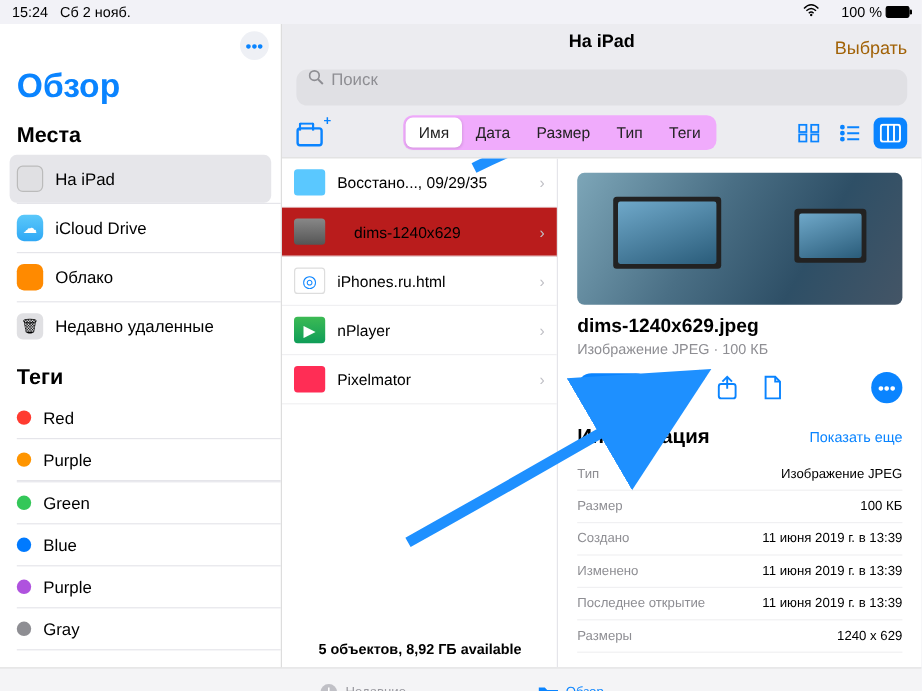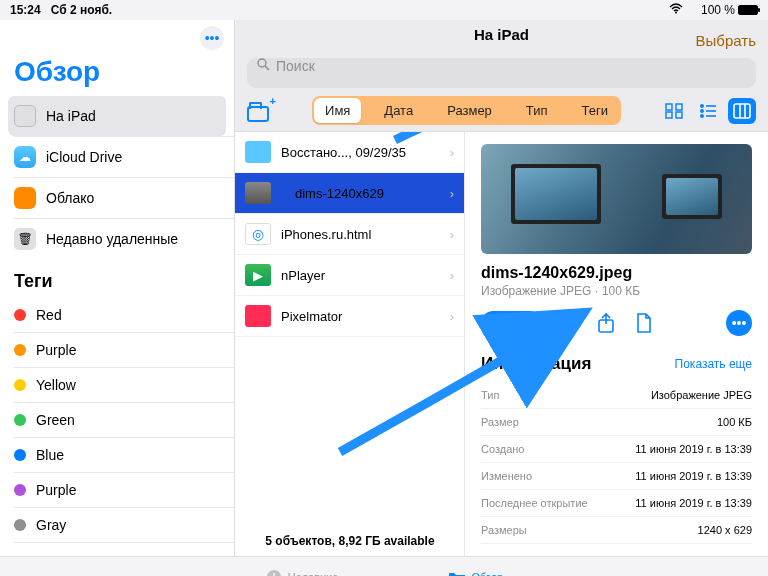--- a/index.html
+++ b/index.html
@@ -35,33 +35,33 @@
   .mt-row1{display:flex;align-items:center;justify-content:space-between;height:28px;}
   .mt-title{font-weight:600;font-size:15px;position:absolute;left:50%;transform:translateX(-50%);}
   .mt-row1wrap{position:relative;height:28px;}
   .select-link{color:#a16207;font-size:15px;}
   .search{margin-top:4px;background:#e0e0e4;border-radius:9px;height:30px;display:flex;padding:0 10px;color:#8e8e93;font-size:14px;gap:6px;}
   .toolbar{display:flex;align-items:center;justify-content:space-between;margin-top:8px;}
   .newf{width:26px;height:22px;position:relative;}
   .folder-gly{width:22px;height:16px;border:2px solid #0a84ff;border-radius:3px;position:absolute;bottom:0;left:0;}
   .folder-gly::before{content:"";position:absolute;top:-6px;left:0;width:9px;height:5px;border:2px solid #0a84ff;border-bottom:none;border-radius:2px 2px 0 0;}
   .plus{position:absolute;top:-5px;right:-3px;color:#0a84ff;font-weight:700;font-size:11px;}
-  .seg{display:flex;background:#fdba74;border-radius:8px;padding:2px;gap:12px;}
+  .seg{display:flex;background:#f0abfc;border-radius:8px;padding:2px;}
   .seg span{padding:5px 11px;font-size:13px;color:#222;border-radius:6px;}
   .seg span.act{background:#fff;box-shadow:0 1px 2px rgba(0,0,0,.1);}
   .views{display:flex;gap:6px;align-items:center;}
   .vbtn{width:28px;height:26px;border-radius:6px;display:flex;align-items:center;justify-content:center;}
   .vbtn.act{background:#0a84ff;}
   .vbtn svg{stroke:#0a84ff;}
   .vbtn.act svg{stroke:#fff;}
 
   .content{flex:1;display:flex;background:#fff;border-top:1px solid #ddd;overflow:hidden;position:relative;}
   .list{width:230px;border-right:1px solid #e5e5ea;}
   .lrow{display:flex;align-items:center;gap:10px;padding:9px 10px;font-size:13px;border-bottom:1px solid #f0f0f2;}
-  .lrow.sel{background:#1d4ed8;gap:24px;}
+  .lrow.sel{background:#b91c1c;gap:24px;}
   .licon{width:26px;height:22px;border-radius:3px;flex-shrink:0;}
   .chev{margin-left:auto;color:#c0c0c6;}
   .fol-blue{background:#5ac8ff;}
   .thumb{background:linear-gradient(#888,#555);}
   .safari{background:#fff;border:1px solid #ddd;display:flex;align-items:center;justify-content:center;color:#0a84ff;font-size:14px;}
   .npl{background:linear-gradient(#3cba54,#0f9d58);display:flex;align-items:center;justify-content:center;color:#fff;}
   .pxl{background:#ff2d55;}
   .footer-l{position:absolute;bottom:8px;left:0;width:230px;text-align:center;font-size:12px;font-weight:700;}
 
   .detail{flex:1;padding:12px 16px;overflow:hidden;}
@@ -90,21 +90,21 @@
   .tab.act{color:#0a84ff;}
   .tab-i{width:18px;height:18px;display:flex;align-items:center;justify-content:center;}
 
   
   .arrow{position:absolute;pointer-events:none;}
 </style>
 </head>
 <body>
 
 <div class="statusbar">
-  <div style="display:flex;gap:10px;font-weight:bold;">
+  <div style="display:flex;gap:10px;">
     <span>15:24</span>
     <span>Сб 2 нояб.</span>
   </div>
   <div class="right">
     <span>
       <svg width="14" height="11" viewBox="0 0 14 11">
           <path d="M1 4 Q7 -2 13 4 M3 6 Q7 2 11 6 M5 8 Q7 6 9 8" stroke="#000" fill="none" stroke-width="1.2"></path>
           <circle cx="7" cy="9.5" r="1" fill="#000"></circle>
         </svg>
     </span>
@@ -117,20 +117,21 @@
 
 <div class="app">
 
   <div class="sidebar">
     <div class="sidebar-top">
       <span></span>
       <span class="dots">•••</span>
     </div>
     <div class="title">Обзор</div>
 
+    <div class="section-h">Места</div>
     <div class="srow selected">
       <span class="sicon ipad-i"></span>
       <span>На iPad</span>
     </div>
     <div class="hr"></div>
     <div class="srow">
       <span class="sicon cloud-i">☁</span>
       <span>iCloud Drive</span>
     </div>
     <div class="hr"></div>
@@ -149,24 +150,20 @@
         <div class="srow">
           <span class="tagdot" style="background:#ff3b30"></span>
           <span>Red</span>
         </div>
         <div class="hr"></div>
         <div class="srow">
           <span class="tagdot" style="background:#ff9500"></span>
           <span>Purple</span>
         </div>
         <div class="hr"></div>
-        <div class="srow">
-          <span class="tagdot" style="background:#ffcc00"></span>
-          <span>Yellow</span>
-        </div>
         <div class="hr"></div>
         <div class="srow">
           <span class="tagdot" style="background:#34c759"></span>
           <span>Green</span>
         </div>
         <div class="hr"></div>
         <div class="srow">
           <span class="tagdot" style="background:#007aff"></span>
           <span>Blue</span>
         </div>

